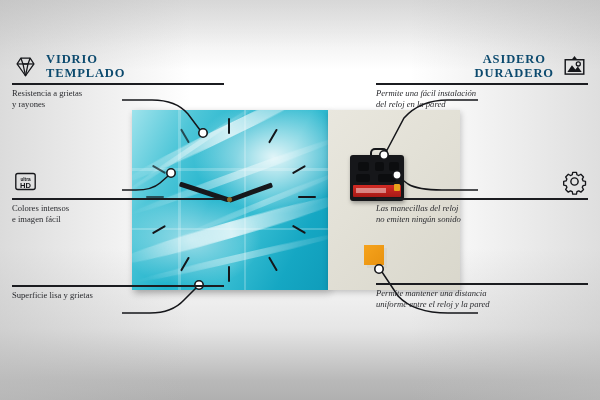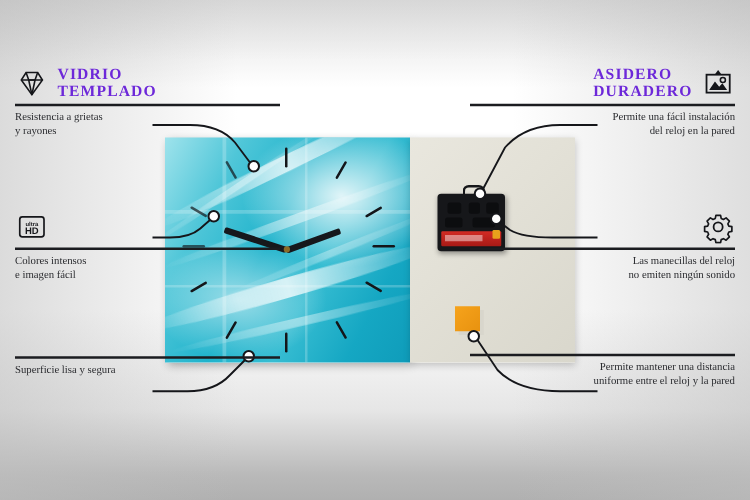--- a/index.html
+++ b/index.html
@@ -18,28 +18,28 @@
   .bg-vig-r{position:absolute;right:0;top:0;width:190px;height:400px;
     background:linear-gradient(to left,rgba(190,190,190,.5),rgba(255,255,255,0));}
   .bg-vig-t{position:absolute;left:0;top:0;width:600px;height:70px;
     background:linear-gradient(to bottom,rgba(175,175,175,.40),rgba(255,255,255,0));}
 
   
   .feature{position:absolute;width:212px;}
   .feature .head{display:flex;align-items:center;gap:7px;}
   .feature.right .head{flex-direction:row-reverse;}
   .f-title{font-family:"Liberation Serif",serif;font-weight:bold;
-    font-size:12.5px;line-height:14px;letter-spacing:.9px;color:#6d28d9;
+    font-size:12.5px;line-height:14px;letter-spacing:.9px;color:#0c4a6e;
     text-transform:uppercase;white-space:pre-line;}
   .feature.left .f-title{text-align:left;}
-  .feature.right .f-title{text-align:left;}
+  .feature.right .f-title{text-align:center;}
   .rule{height:1.6px;background:#1b1c20;margin-top:3px;width:100%;}
   .f-sub{font-family:"Liberation Serif",serif;font-size:8.6px;line-height:10.6px;
     color:#2a2b2f;margin-top:3.5px;white-space:pre-line;}
-  .feature.right .f-sub{text-align:right;}
+  .feature.right .f-sub{font-style:italic;}
 
   .ico{width:27px;height:27px;flex:0 0 27px;display:block;}
   .ico svg{display:block;width:27px;height:27px;}
 
   
   .photo{position:absolute;overflow:hidden;}
   #photo-clock{left:132px;top:110px;width:196px;height:180px;
     background:
       radial-gradient(ellipse 70% 55% at 72% 26%, rgba(255,255,255,.85), rgba(255,255,255,0) 58%),
       radial-gradient(ellipse 60% 45% at 30% 72%, rgba(255,255,255,.55), rgba(255,255,255,0) 60%),
@@ -178,21 +178,21 @@
         </svg>
       </span>
     </div>
     <div class="rule"></div>
     <div class="f-sub">Colores intensos
 e imagen fácil</div>
   </div>
 
   <div class="feature left" id="feat-2" style="left:12px;top:282px;">
     <div class="rule"></div>
-    <div class="f-sub">Superficie lisa y segura</div>
+    <div class="f-sub">Superficie lisa y grietas</div>
   </div>
 
   <div class="feature right" id="feat-3" style="left:376px;top:52px;">
     <div class="head">
       <span class="ico">
         <svg viewBox="0 0 32 32">
           <path d="M16 3.5 L13 7.5 L19 7.5 Z" fill="#15161a"></path>
           <rect x="5" y="8" width="22" height="17" fill="none" stroke="#15161a" stroke-width="1.7"></rect>
           <path d="M7.5 22.5 L13 14.5 L17 19.5 L20 16 L24.5 22.5 Z" fill="#15161a"></path>
           <circle cx="20.5" cy="13" r="2.4" fill="none" stroke="#15161a" stroke-width="1.5"></circle>

